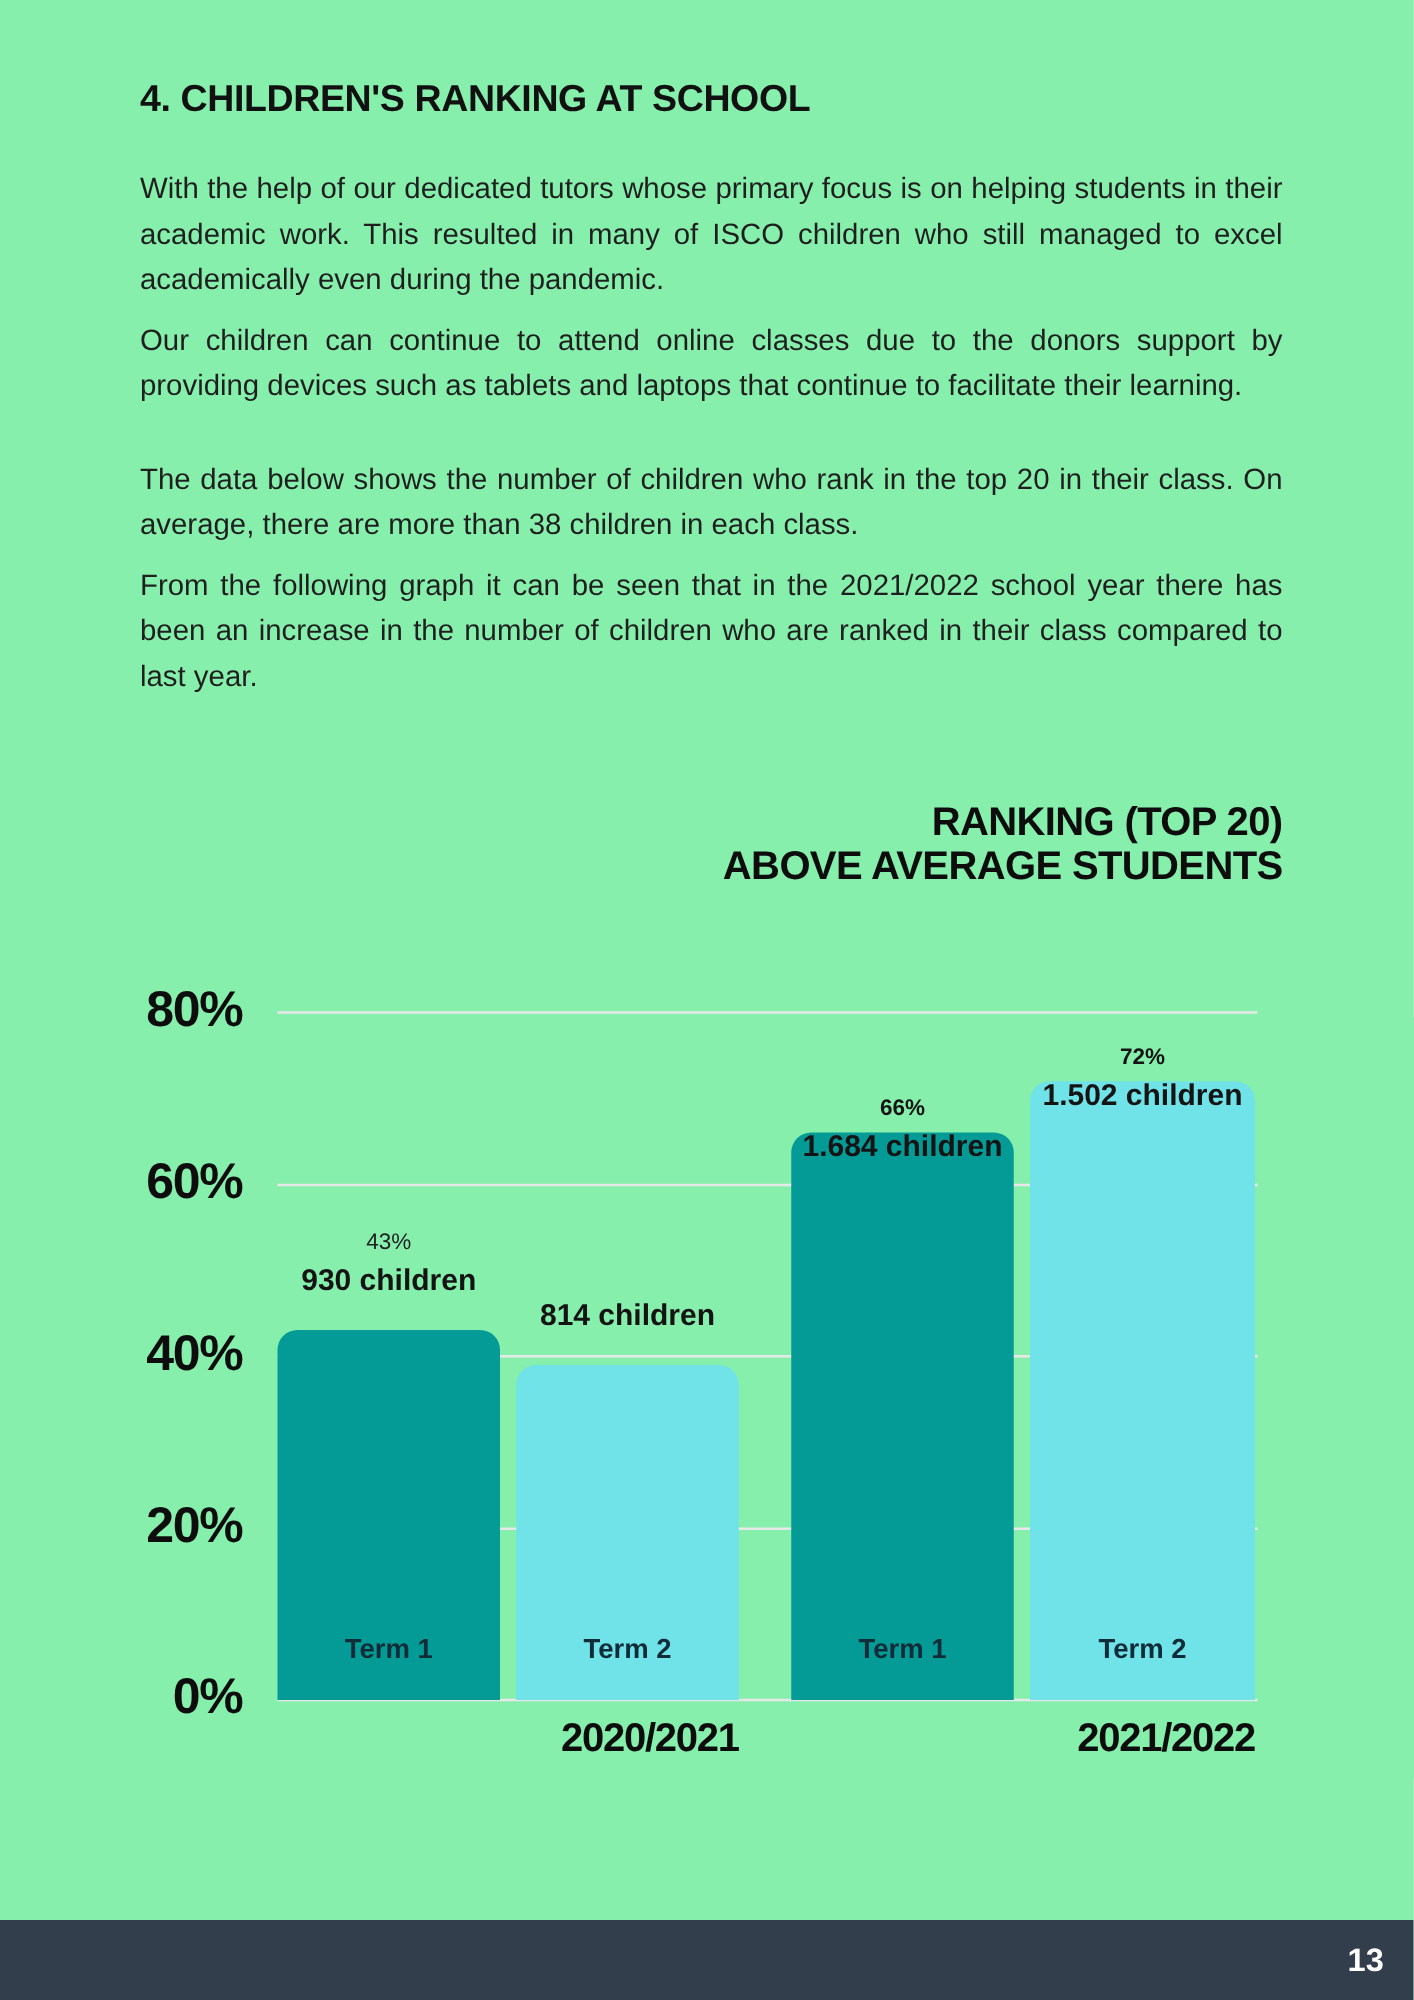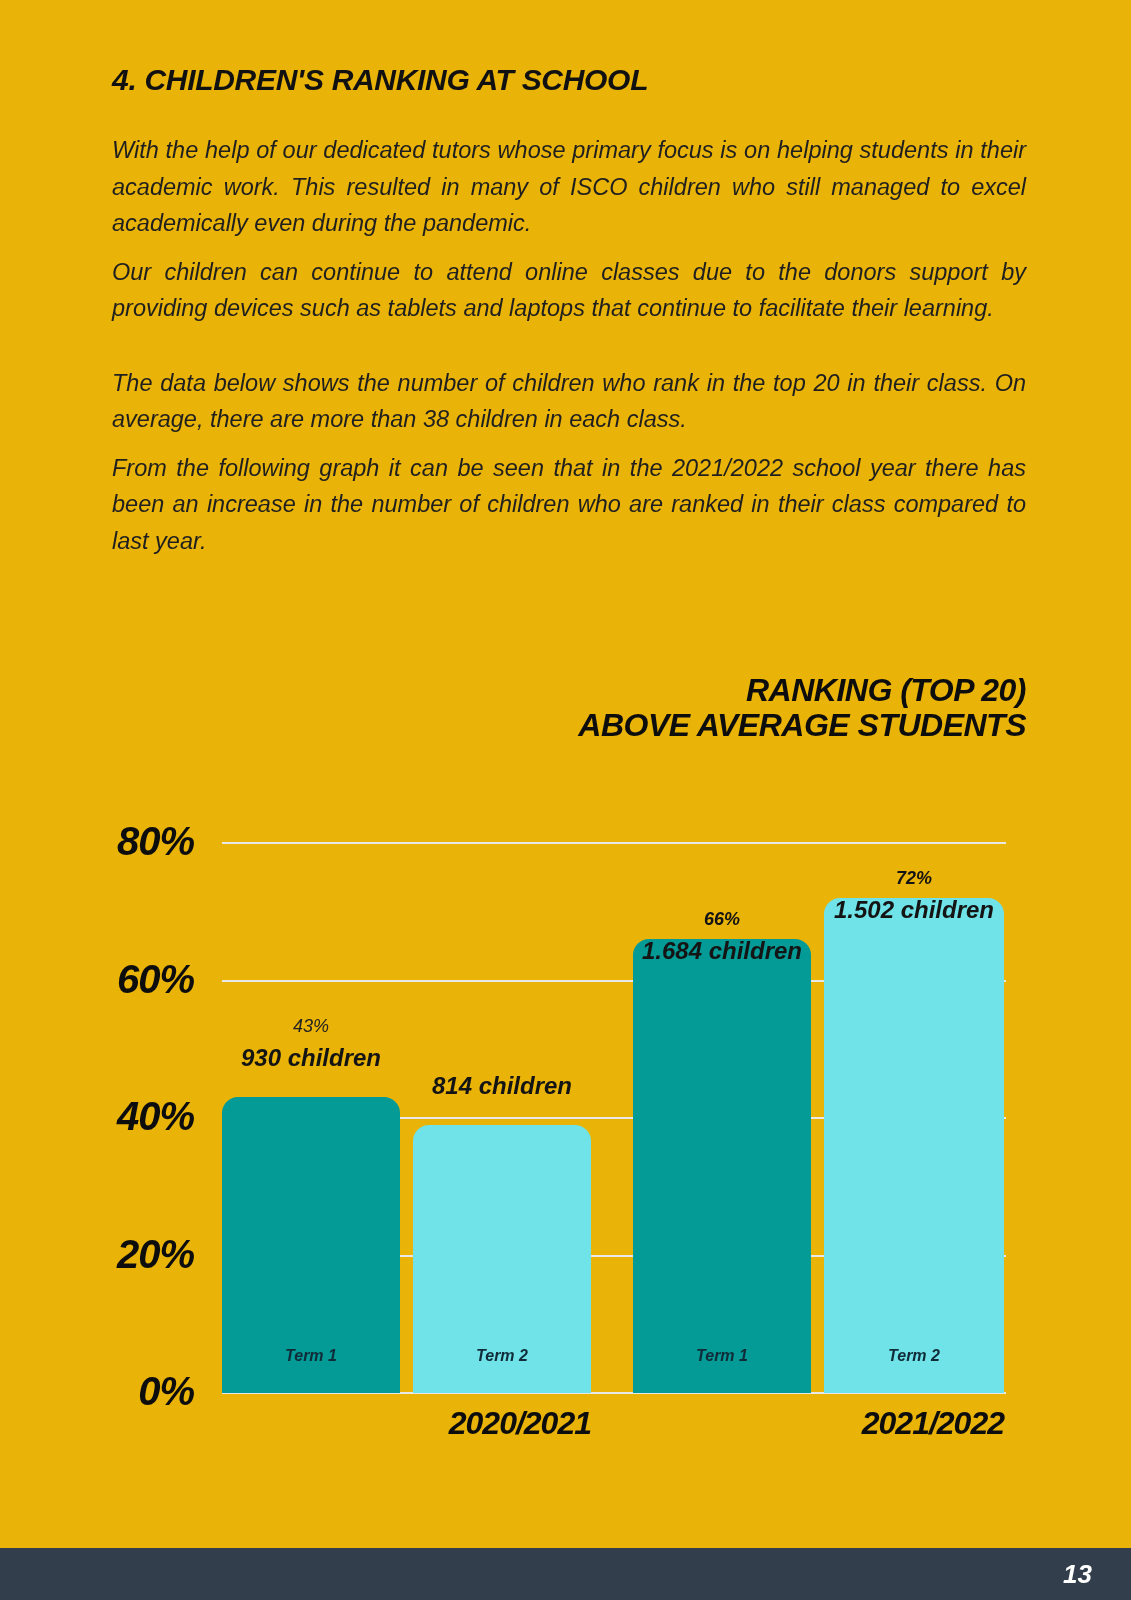--- a/index.html
+++ b/index.html
@@ -2,25 +2,24 @@
 <html><head>
 <meta charset="utf-8">
 <style>
   * { margin: 0; padding: 0; box-sizing: border-box; }
   html, body { background: #e9e9e9; }
   .page {
     position: relative;
     width: 1131px;
     height: 1600px;
     margin: 0 auto;
-    background: #eab308;
+    background: #86efac;
     font-family: "Liberation Sans", sans-serif;
     color: #1d1d1d;
     overflow: hidden;
-    font-style: italic;
   }
   .content {
     padding: 62px 105px 0 112px;
   }
   h1.section-heading {
     font-size: 30px;
     font-weight: 800;
     letter-spacing: -0.3px;
     color: #111111;
     line-height: 36px;
@@ -29,21 +28,21 @@
     margin-top: 12px;
     font-size: 23.5px;
     line-height: 36.5px;
     text-align: justify;
     color: #1f1f1f;
   }
   p.body-text.first { margin-top: 34px; }
   p.body-text.spaced { margin-top: 38px; }
 
   .chart-title {
-    margin-top: 114px;
+    margin-top: 81px;
     text-align: right;
     font-size: 32px;
     font-weight: 800;
     letter-spacing: -0.5px;
     line-height: 35px;
     color: #0d0d0d;
   }
 
   .chart {
     display: flex;
@@ -97,43 +96,43 @@
   .bar-label.overlap { bottom: calc(100% - 27px); }
   .pct-label { font-size: 18px; font-weight: 700; color: #141414; }
   .pct-label.regular { font-weight: 400; color: #222222; }
   .count-label { font-size: 24px; font-weight: 700; color: #141414; }
   .term-label {
     position: absolute;
     bottom: 28px;
     left: 0;
     width: 100%;
     text-align: center;
-    font-size: 16px;
+    font-size: 22px;
     font-weight: 700;
     color: #0f2c38;
   }
   .group-label {
     position: absolute;
     top: calc(100% + 12px);
     text-align: right;
     font-size: 32px;
     font-weight: 800;
     letter-spacing: -1px;
     color: #0d0d0d;
   }
   .footer-bar {
     position: absolute;
     left: 0;
     bottom: 0;
     width: 100%;
-    height: 52px;
+    height: 64px;
     display: flex;
     align-items: center;
     justify-content: flex-end;
-    padding-right: 39px;
+    padding-right: 24px;
   }
   .page-number {
     color: #ffffff;
     font-size: 26px;
     font-weight: 700;
   }
 </style>
 </head>
 <body>
 

